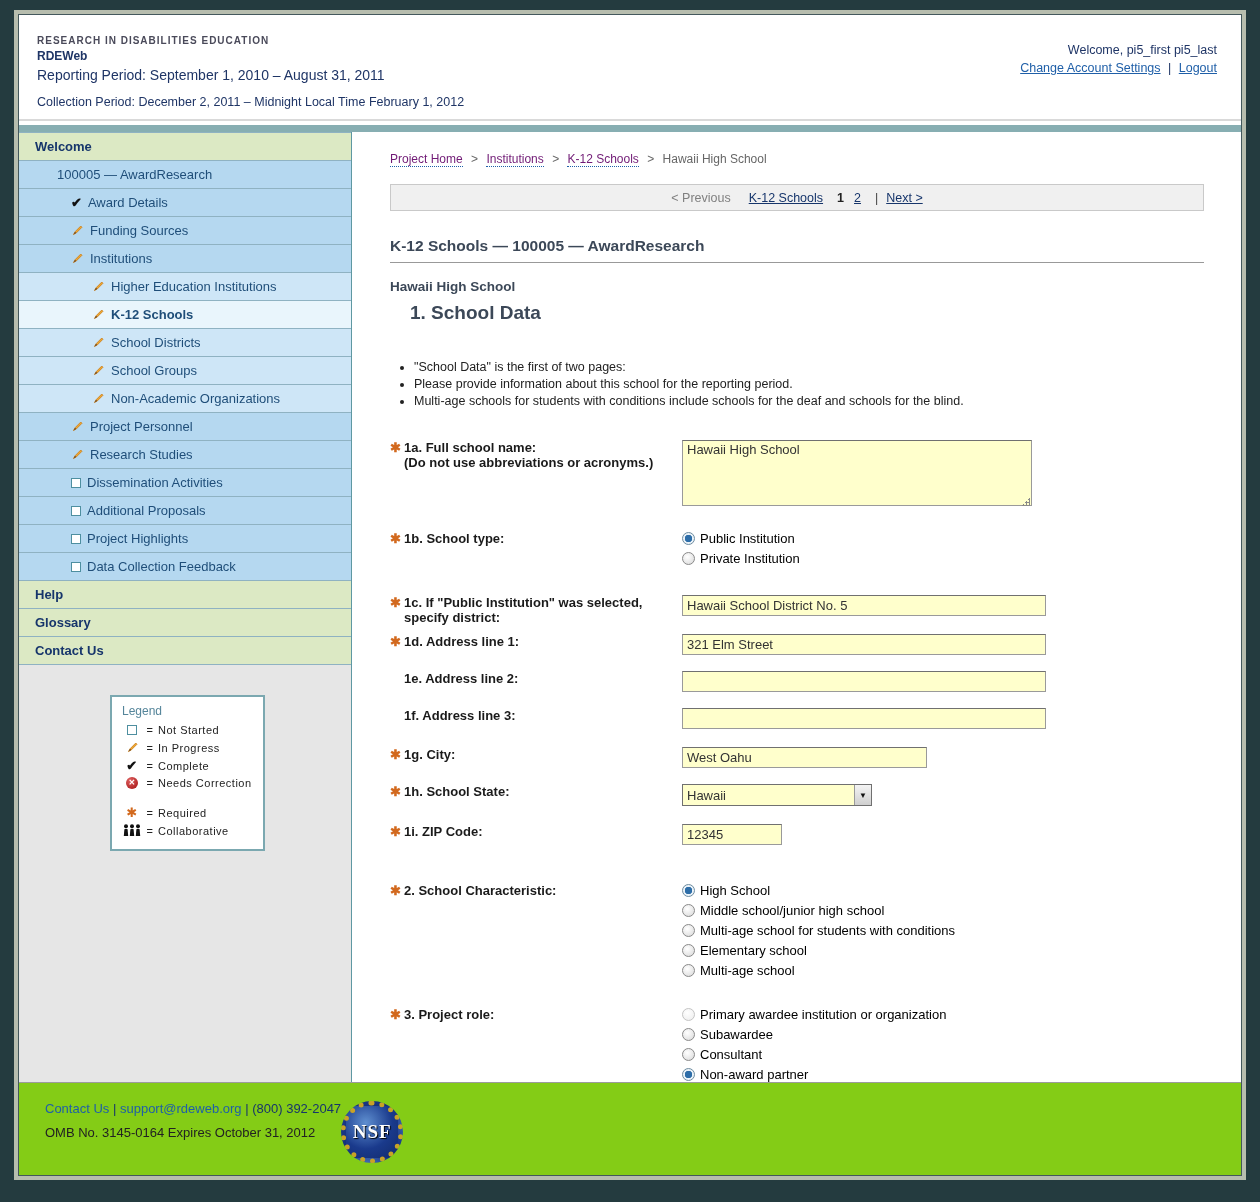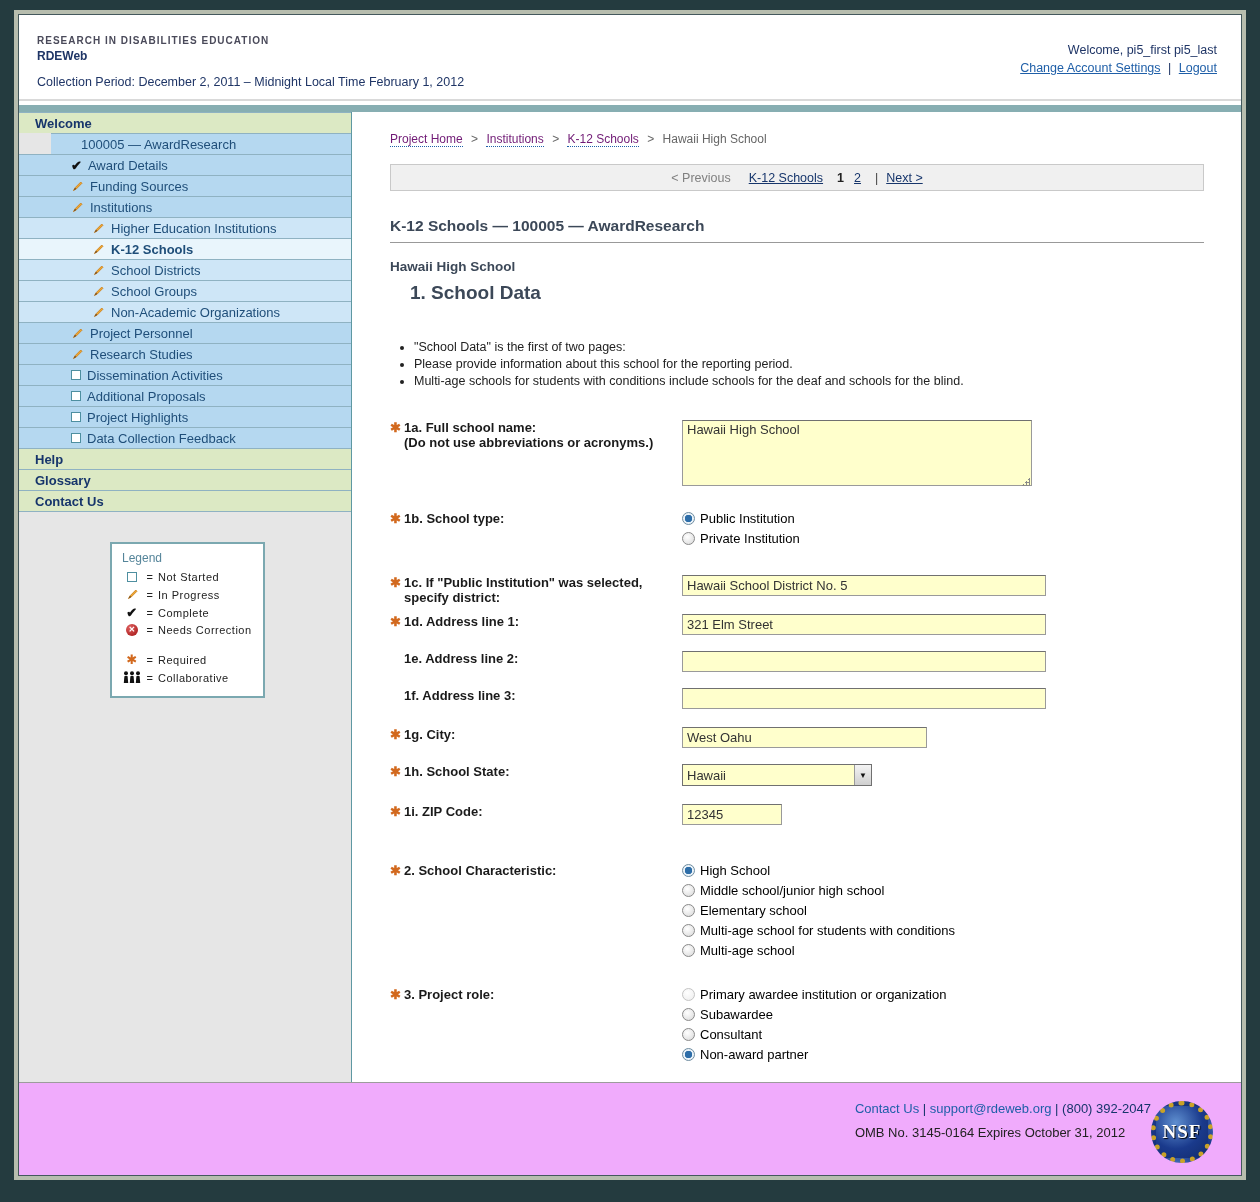--- a/index.html
+++ b/index.html
@@ -25,30 +25,30 @@
   .divider { height:13px; border-top:2px solid #D9D9D9; background:#fff; }
   .divider .teal { height:7px; margin-top:4px; background:#87AEB2; }
 
   
   .content { flex:1; display:flex; min-height:0; }
   .sidebar { width:333px; background:#E6E6E6; border-right:1px solid #5E98A2; }
   .main { flex:1; padding:16px 37px 0 38px; background:#fff; }
 
   
   .nav { border-bottom:1px solid #8FB2C2; }
-  .nav-item { height:21px; display:flex; align-items:center; border-top:1px solid #8FB2C2;
+  .nav-item { height:28px; display:flex; align-items:center; border-top:1px solid #8FB2C2;
               font-size:13px; color:#1F4E79; cursor:pointer; }
   .nav-item .nav-label { margin-left:6px; }
   .row-green { background:#DCE9C4; }
   .row-green .nav-label { color:#16356B; font-weight:bold; margin-left:0; }
   .row-blue { background:#B5D8F0; }
   .row-sub { background:#CEE6F7; }
   .row-sel { background:#E9F5FC; }
   .bold .nav-label { font-weight:bold; }
-  .ind0 { padding-left:16px; } .ind1 { padding-left:30px;margin-left:32px; }
+  .ind0 { padding-left:16px; } .ind1 { padding-left:38px; }
   .ind2 { padding-left:52px; } .ind3 { padding-left:73px; }
 
   .check-glyph { font-size:13px; color:#111; font-weight:bold; line-height:1; }
   .nsbox { width:10px; height:10px; border:1px solid #4E8FA0; background:#fff; display:inline-block; }
   .pencil svg { display:block; }
 
   
   .legend { margin:30px 0 0 91px; width:155px; background:#fff; border:2px solid #7BA8B0; padding:7px 8px 12px 10px; }
   .legend-title { font-size:12px; color:#55859A; margin-bottom:6px; }
   .legend-row { display:flex; align-items:center; font-size:11px; color:#222; margin-top:5px; letter-spacing:0.5px; }
@@ -119,40 +119,41 @@
   .save-sep { border-top:1px dotted #888; margin-top:22px; }
   .save-row { display:flex; align-items:center; margin-top:12px; }
   .save-btn { background:linear-gradient(#F6F6F6,#DADADA); border:1px solid #8A8A8A;
               box-shadow:2px 2px 0 #B0B0B0; font-size:13px; color:#222; padding:6px 13px;
               font-family:"Liberation Sans", sans-serif; cursor:pointer; }
   .cancel { margin-left:40px; font-size:13px; color:#16356B; text-decoration:none;
             border-bottom:1px dotted #16356B; cursor:pointer; }
 
   
   .footer { border-top:1px solid #9C9C9C; padding:18px 14px 12px 26px; display:flex;
-            justify-content:flex-end; align-items:flex-start; background:#f0abfc; }
+            justify-content:flex-start; align-items:flex-start; background:#84cc16; }
   .f1 { font-size:13px; color:#16356B; }
   .f1 a { color:#1F5FA8; text-decoration:none; cursor:pointer; }
   .f2 { font-size:13px; color:#222; margin-top:9px; }
   .nsf { width:62px; height:62px; border-radius:50%; margin-right:14px; position:relative; flex:none;
          background:radial-gradient(circle at 38% 32%, #5F8FD0, #1A3A8C 55%, #122A6A);
          border:5px dotted #C9A227; display:flex; align-items:center; justify-content:center; cursor:pointer; }
   .nsf span { color:#fff; font-family:"Liberation Serif", serif; font-size:19px; font-weight:bold;
               letter-spacing:1px; text-shadow:1px 1px 1px #000; }
 </style>
 </head>
 <body>
 
 <div class="frame">
 <div class="frame-inner">
 
   <div class="hdr">
     <div>
       <div class="eyebrow">RESEARCH IN DISABILITIES EDUCATION</div>
       <div class="appname">RDEWeb</div>
+      <div class="rperiod">Reporting Period: September 1, 2010 – August 31, 2011</div>
       <div class="cperiod">Collection Period: December 2, 2011 – Midnight Local Time February 1, 2012</div>
     </div>
     <div class="hdr-right">
       <div>Welcome, pi5_first pi5_last</div>
       <div class="hdr-links">
         <a class="lnk">Change Account Settings</a>
         <span class="sep">|</span>
         <a class="lnk">Logout</a>
       </div>
     </div>
@@ -487,25 +488,25 @@
             <div class="opt">
                   <span class="radio checked"></span>
                   <label>High School</label>
                 </div>
             <div class="opt">
                   <span class="radio"></span>
                   <label>Middle school/junior high school</label>
                 </div>
             <div class="opt">
                   <span class="radio"></span>
+                  <label>Multi-age school for students with conditions</label>
+                </div>
+            <div class="opt">
+                  <span class="radio"></span>
                   <label>Elementary school</label>
-                </div>
-            <div class="opt">
-                  <span class="radio"></span>
-                  <label>Multi-age school for students with conditions</label>
                 </div>
             <div class="opt">
                   <span class="radio"></span>
                   <label>Multi-age school</label>
                 </div>
           </div>
         </div>
 
         <div class="form-row">
           <div class="form-label">

